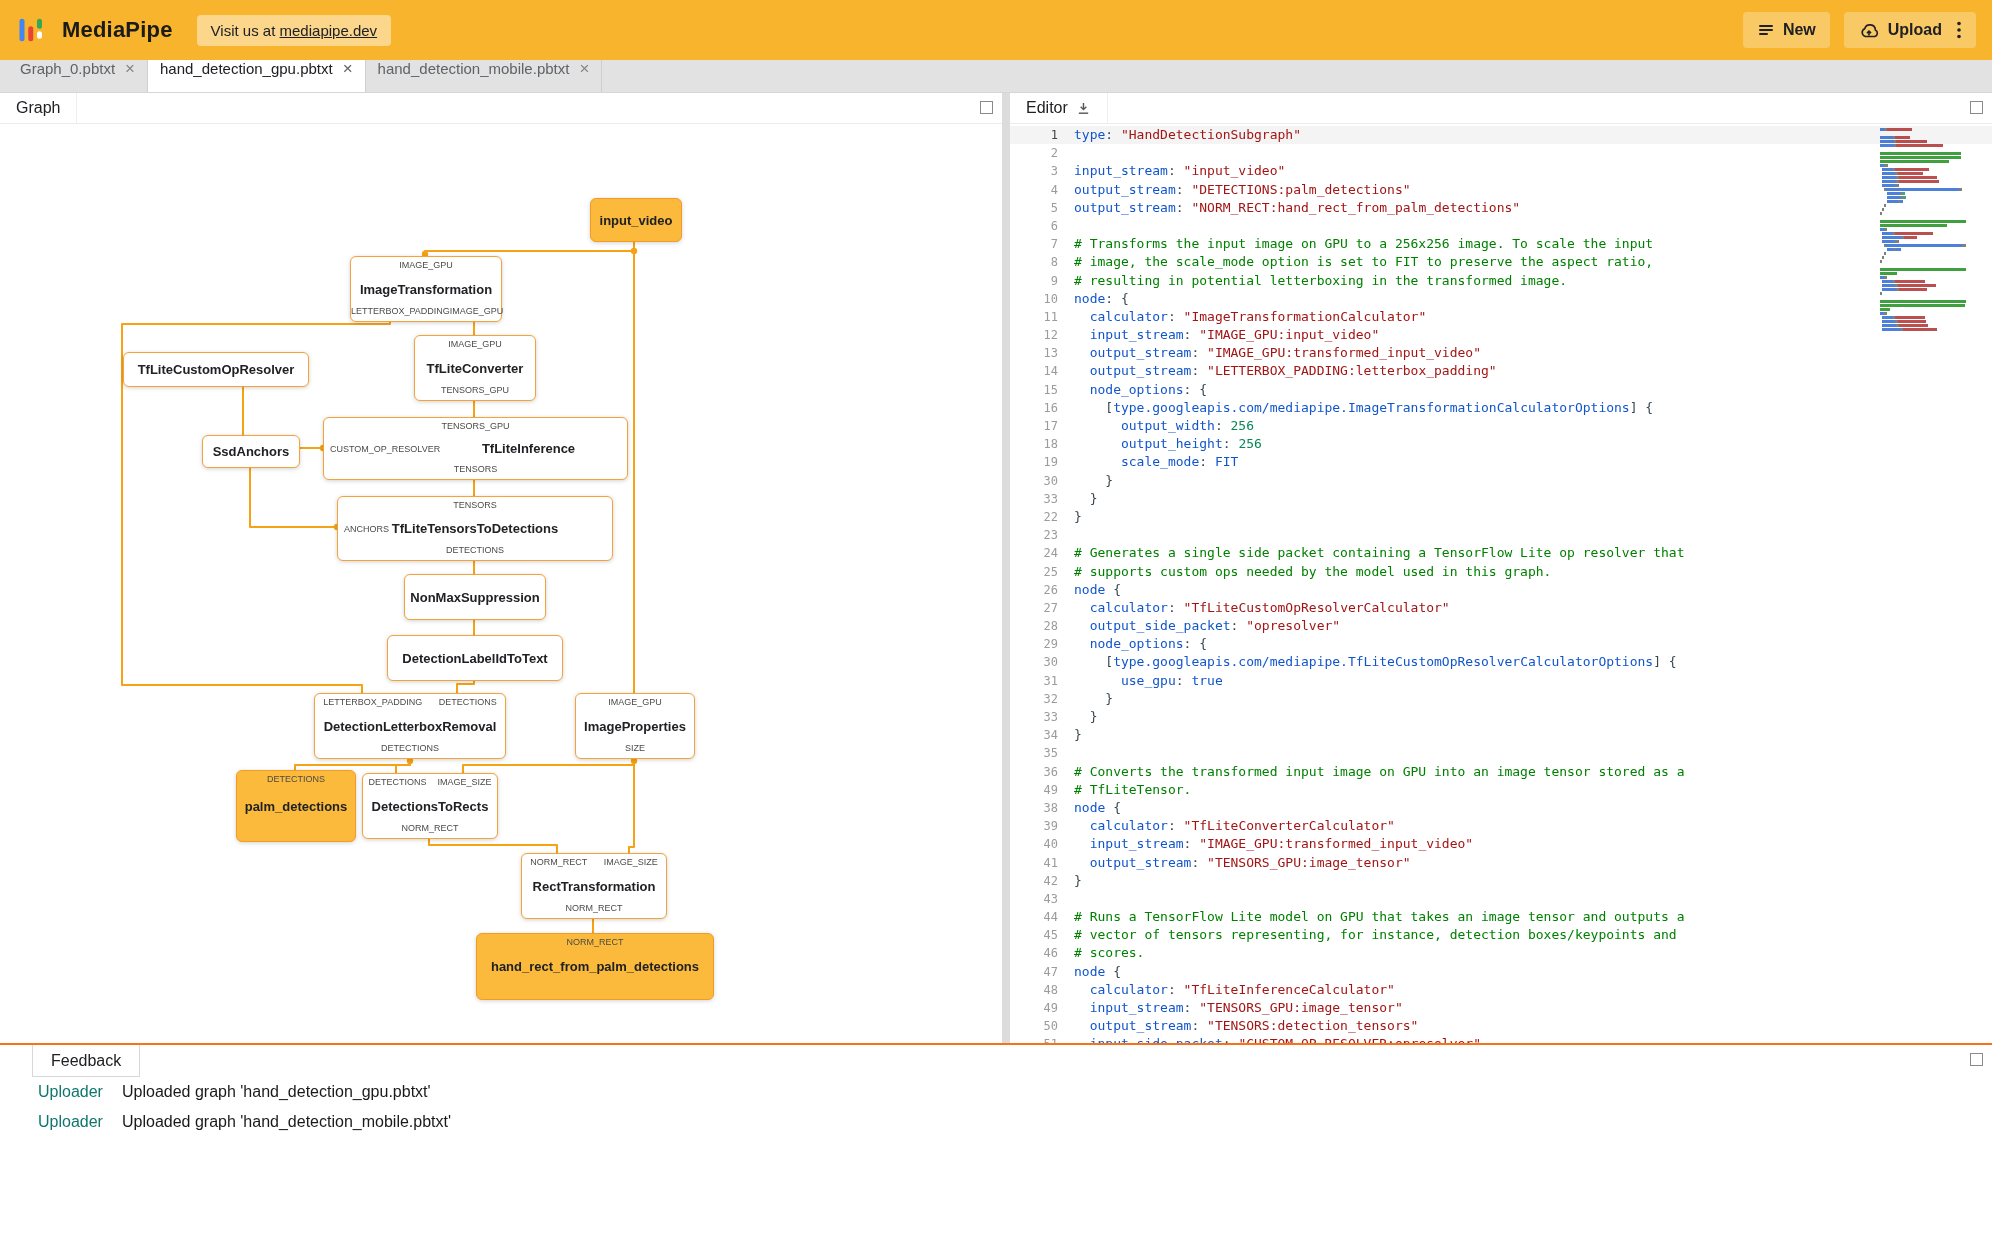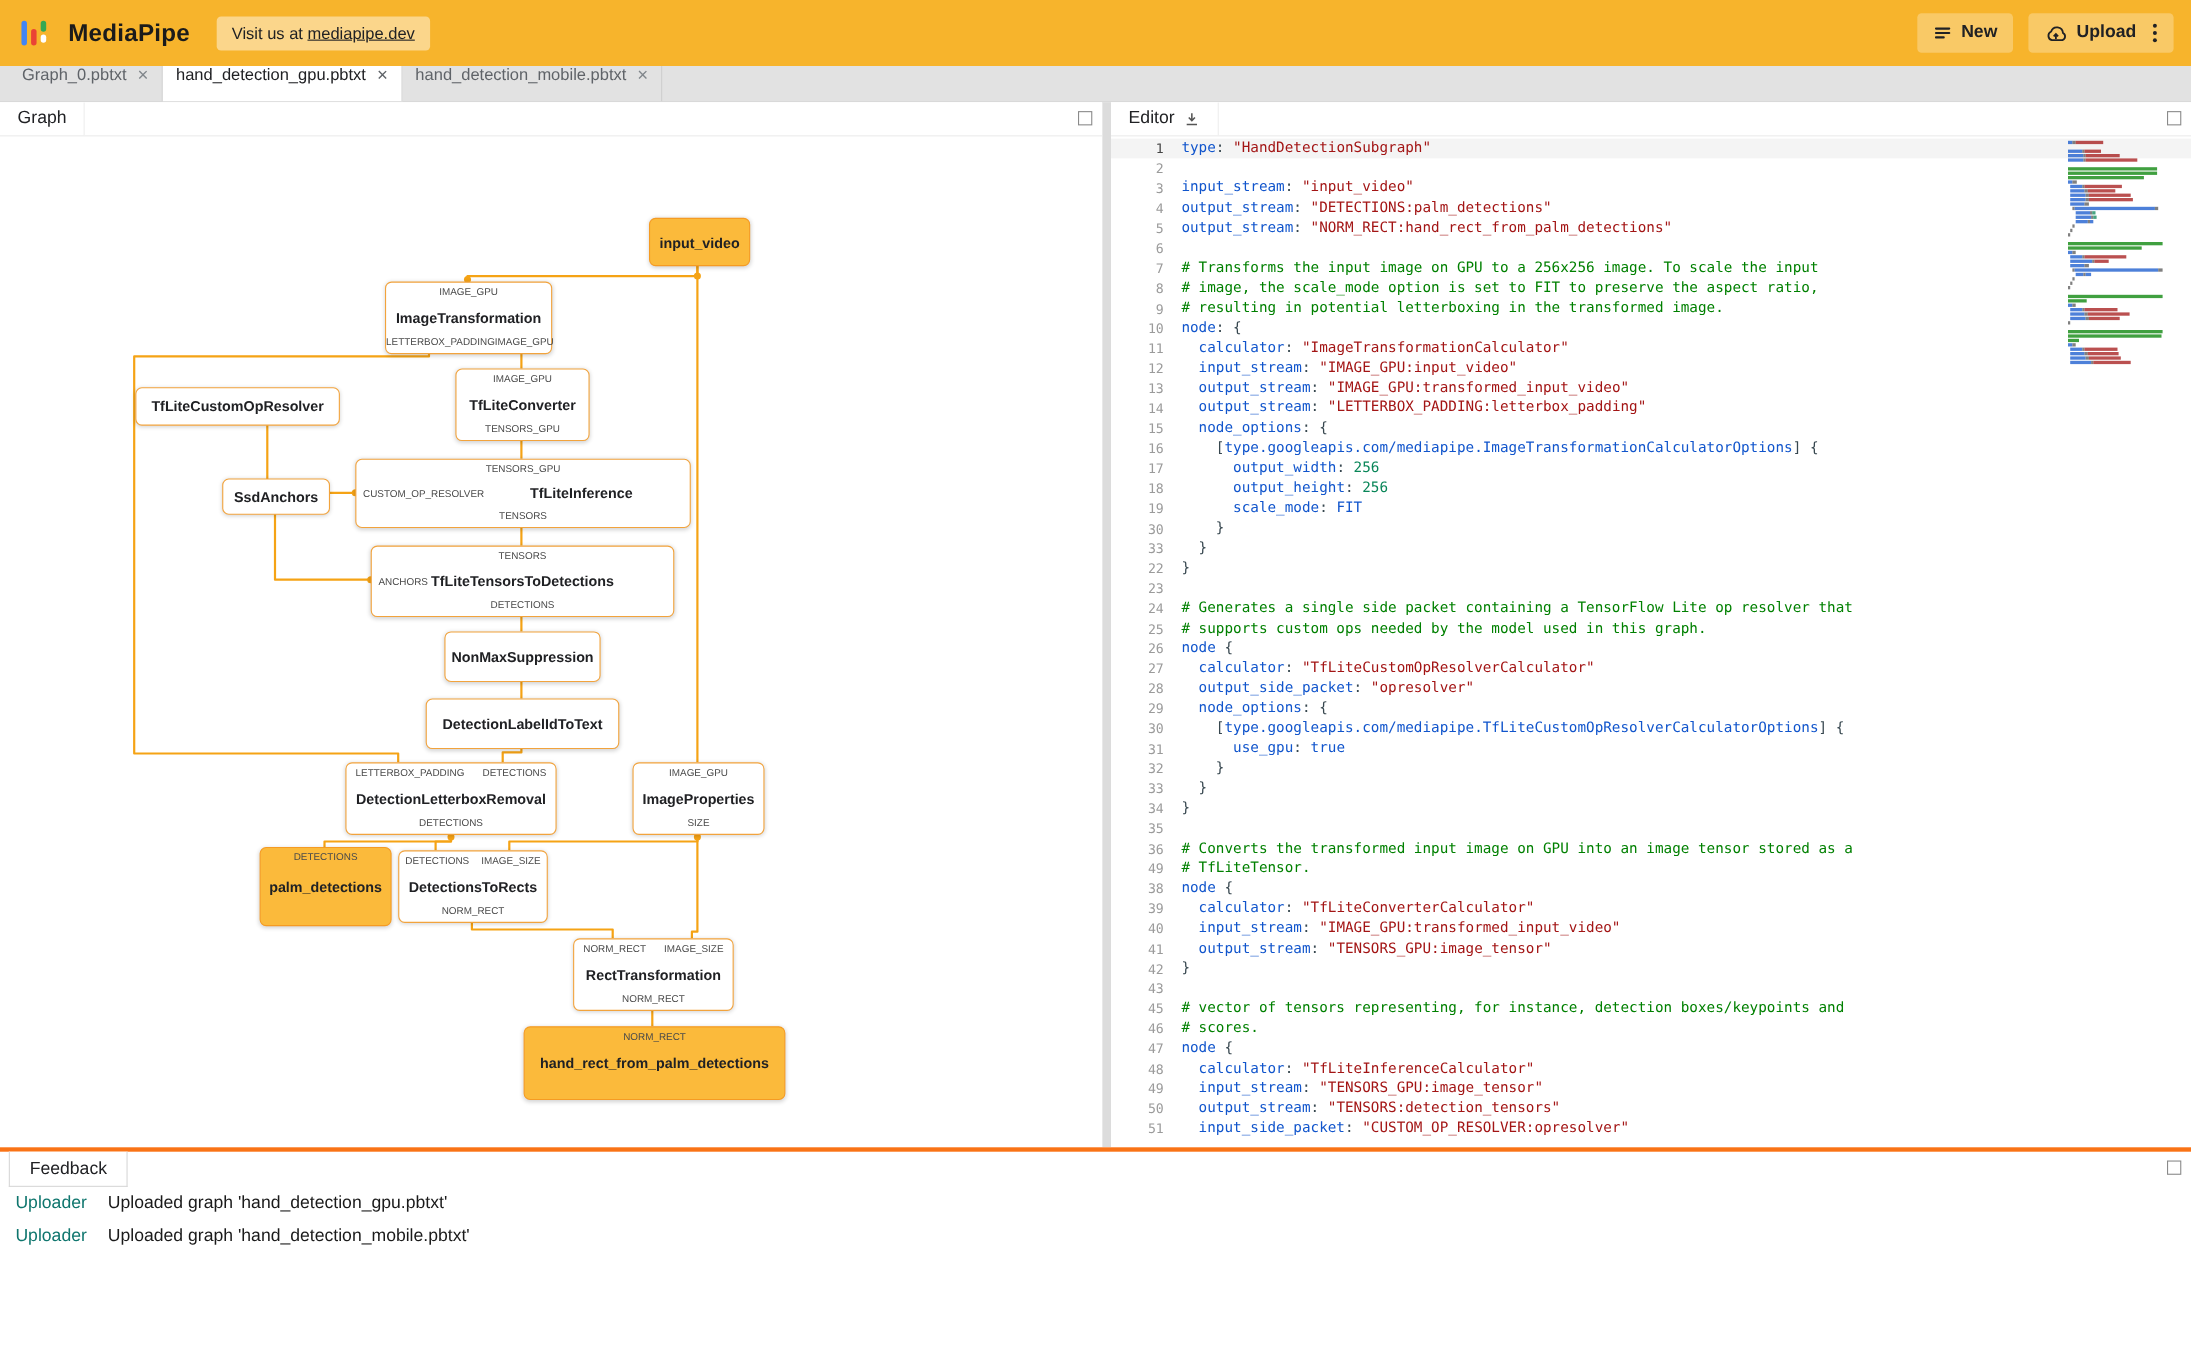--- a/index.html
+++ b/index.html
@@ -62,21 +62,21 @@
   .ln{width:48px;flex:none;text-align:right;padding-right:16px;color:#9B9B9B;font-size:12px;}
   .code-row.current .ln{color:#444;}
   .ct{white-space:pre;}
   .tk-k{color:#1155CC}.tk-e{color:#1155CC}.tk-s{color:#A31515}.tk-c{color:#008000}.tk-n{color:#098658}.tk-p{color:#37474F}.tk-w{color:#37474F}
   .minimap{position:absolute;top:4px;right:14px;width:98px;z-index:3;}
   .mm-row{height:3px;margin-bottom:1px;display:flex;}
   .mm-seg{height:2.5px;opacity:.75;}
   .mm-k{background:#1155CC}.mm-e{background:#1155CC}.mm-s{background:#A31515}.mm-c{background:#008000}.mm-n{background:#098658}.mm-p{background:#555}.mm-w{background:transparent}
 
   
-  .feedback{flex:1;background:#fff;border-top:4px solid #f97316;position:relative;}
+  .feedback{flex:1;background:#fff;border-top:2px solid #f97316;position:relative;padding-left:24px;}
   .fb-tabrow{height:32px;position:relative;display:flex;align-items:stretch;padding-left:8px;}
   .fb-tab{display:flex;align-items:center;padding:0 18px;font-size:16px;color:#202124;
     border:1px solid #D8D8D8;border-top:none;background:#fff;}
   .fb-entry{display:flex;padding:4px 14px;font-size:16px;line-height:22px;}
   .fb-source{width:84px;flex:none;color:#0f766e;}
   .fb-msg{color:#1a1a1a;}
 </style>
 </head>
 <body>
 
@@ -333,20 +333,21 @@
             <div class="code-row"><span class="ln">34</span><span class="ct"><span class="tk-p">}</span></span></div>
             <div class="code-row"><span class="ln">35</span><span class="ct"></span></div>
             <div class="code-row"><span class="ln">36</span><span class="ct"><span class="tk-c"># Converts the transformed input image on GPU into an image tensor stored as a</span></span></div>
             <div class="code-row"><span class="ln">49</span><span class="ct"><span class="tk-c"># TfLiteTensor.</span></span></div>
             <div class="code-row"><span class="ln">38</span><span class="ct"><span class="tk-k">node</span><span class="tk-p"> {</span></span></div>
             <div class="code-row"><span class="ln">39</span><span class="ct"><span class="tk-w">  </span><span class="tk-k">calculator</span><span class="tk-p">: </span><span class="tk-s">"TfLiteConverterCalculator"</span></span></div>
             <div class="code-row"><span class="ln">40</span><span class="ct"><span class="tk-w">  </span><span class="tk-k">input_stream</span><span class="tk-p">: </span><span class="tk-s">"IMAGE_GPU:transformed_input_video"</span></span></div>
             <div class="code-row"><span class="ln">41</span><span class="ct"><span class="tk-w">  </span><span class="tk-k">output_stream</span><span class="tk-p">: </span><span class="tk-s">"TENSORS_GPU:image_tensor"</span></span></div>
             <div class="code-row"><span class="ln">42</span><span class="ct"><span class="tk-p">}</span></span></div>
             <div class="code-row"><span class="ln">43</span><span class="ct"></span></div>
+            <div class="code-row"><span class="ln">44</span><span class="ct"><span class="tk-c"># Runs a TensorFlow Lite model on GPU that takes an image tensor and outputs a</span></span></div>
             <div class="code-row"><span class="ln">45</span><span class="ct"><span class="tk-c"># vector of tensors representing, for instance, detection boxes/keypoints and</span></span></div>
             <div class="code-row"><span class="ln">46</span><span class="ct"><span class="tk-c"># scores.</span></span></div>
             <div class="code-row"><span class="ln">47</span><span class="ct"><span class="tk-k">node</span><span class="tk-p"> {</span></span></div>
             <div class="code-row"><span class="ln">48</span><span class="ct"><span class="tk-w">  </span><span class="tk-k">calculator</span><span class="tk-p">: </span><span class="tk-s">"TfLiteInferenceCalculator"</span></span></div>
             <div class="code-row"><span class="ln">49</span><span class="ct"><span class="tk-w">  </span><span class="tk-k">input_stream</span><span class="tk-p">: </span><span class="tk-s">"TENSORS_GPU:image_tensor"</span></span></div>
             <div class="code-row"><span class="ln">50</span><span class="ct"><span class="tk-w">  </span><span class="tk-k">output_stream</span><span class="tk-p">: </span><span class="tk-s">"TENSORS:detection_tensors"</span></span></div>
             <div class="code-row"><span class="ln">51</span><span class="ct"><span class="tk-w">  </span><span class="tk-k">input_side_packet</span><span class="tk-p">: </span><span class="tk-s">"CUSTOM_OP_RESOLVER:opresolver"</span></span></div>
           </div>
         <div class="minimap">
             <div class="mm-row">

